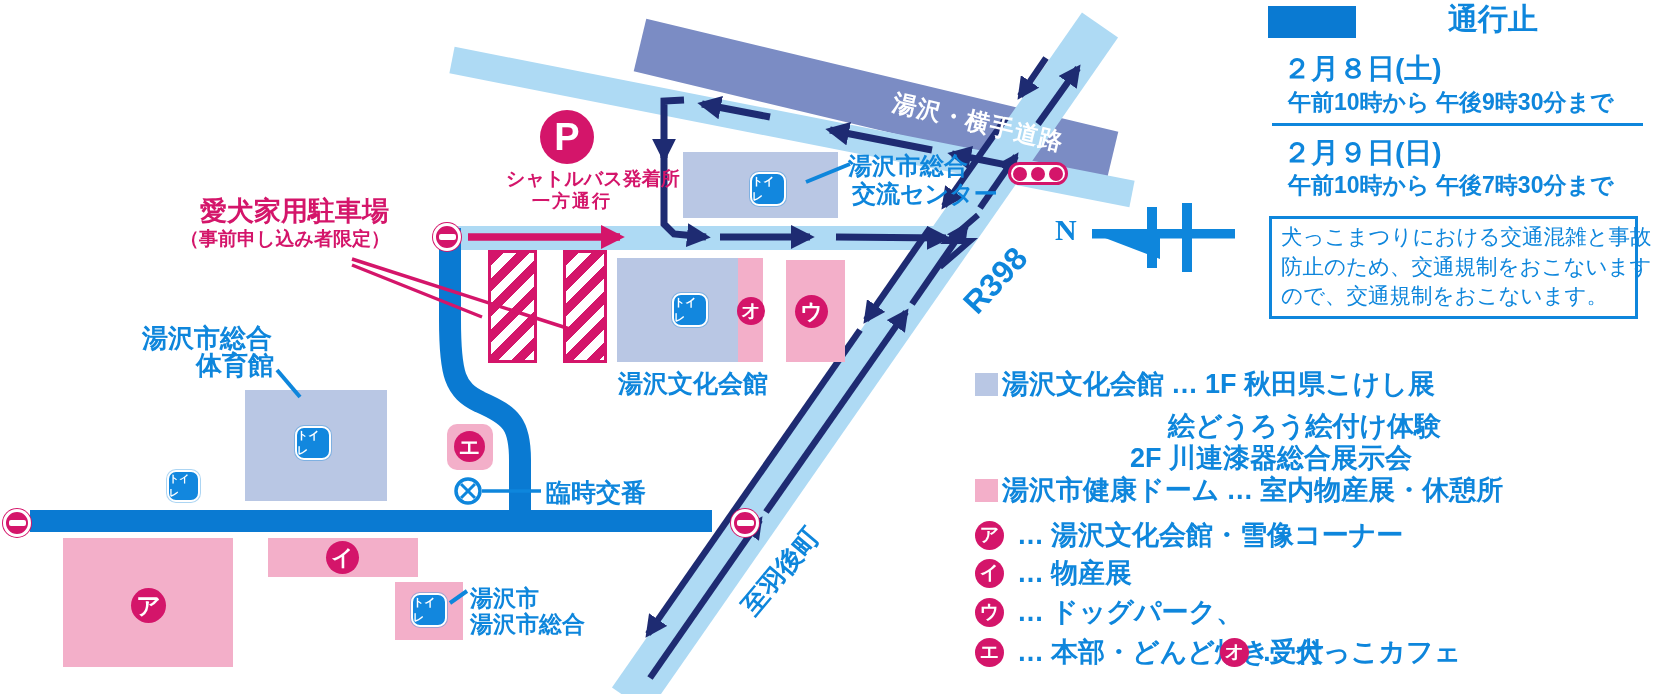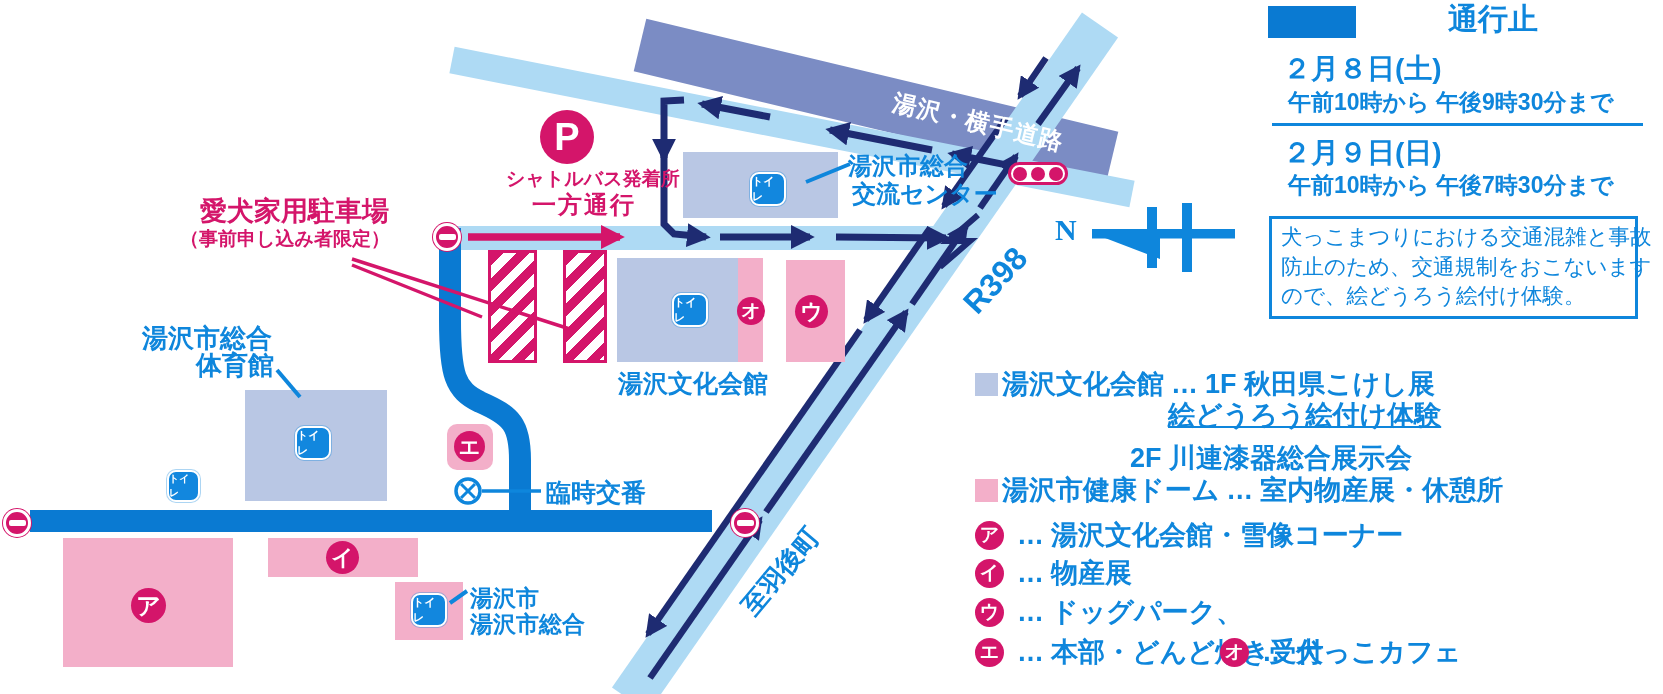--- a/index.html
+++ b/index.html
@@ -192,21 +192,21 @@
     </div>
 
 
   <div class="abs crimson nowrap" style="left:200px;top:193px;font-size:27px;">愛犬家用駐車場</div>
   <div class="abs crimson nowrap" style="left:180px;top:226px;font-size:19px;">（事前申し込み者限定）</div>
 
   <div class="badge" style="left:540px;top:110px;width:54px;height:54px;font-size:38px;">
       <span>P</span>
     </div>
   <div class="abs crimson nowrap" style="left:506px;top:166px;font-size:19px;">シャトルバス発着所</div>
-  <div class="abs crimson nowrap" style="left:532px;top:189px;font-size:24px;letter-spacing:2px;">一方通行</div>
+  <div class="abs crimson nowrap" style="left:532px;top:189px;font-size:18px;letter-spacing:2px;">一方通行</div>
 
   <div class="abs white-label nowrap" style="left:893px;top:86px;font-size:24px;transform:rotate(13.5deg);transform-origin:0 50%;letter-spacing:1px;">湯沢・横手道路</div>
   <div class="abs blue nowrap" style="left:956px;top:296px;font-size:32px;transform:rotate(-47deg);transform-origin:0 0;">R398</div>
   <div class="abs blue nowrap" style="left:734px;top:600px;font-size:26px;transform:rotate(-50deg);transform-origin:0 0;">至羽後町</div>
 
   <div class="abs blue nowrap" style="left:848px;top:150px;font-size:24px;">湯沢市総合</div>
   <div class="abs blue nowrap" style="left:852px;top:178px;font-size:24px;">交流センター</div>
   <div class="abs blue nowrap" style="left:618px;top:367px;font-size:25px;">湯沢文化会館</div>
   <div class="abs blue nowrap" style="left:142px;top:321px;font-size:26px;">湯沢市総合</div>
   <div class="abs blue nowrap" style="left:196px;top:348px;font-size:26px;">体育館</div>
@@ -218,30 +218,30 @@
   <div class="abs closure-swatch"></div>
   <div class="abs blue nowrap" style="left:1448px;top:-1px;font-size:30px;font-family:Liberation Mono, monospace;">通行止</div>
   <div class="abs blue nowrap" style="left:1283px;top:50px;font-size:28px;">２月８日(土)</div>
   <div class="abs blue nowrap" style="left:1288px;top:87px;font-size:23px;">午前10時から 午後9時30分まで</div>
   <div class="abs" style="left:1272px;top:123px;width:371px;height:3px;background:#0e86dc;"></div>
   <div class="abs blue nowrap" style="left:1283px;top:134px;font-size:28px;">２月９日(日)</div>
   <div class="abs blue nowrap" style="left:1288px;top:170px;font-size:23px;">午前10時から 午後7時30分まで</div>
   <div class="abs notice-box">
     <div>犬っこまつりにおける交通混雑と事故</div>
     <div>防止のため、交通規制をおこないます</div>
-    <div>ので、絵どうろう絵付け体験。</div>
+    <div>ので、交通規制をおこないます。</div>
   </div>
 
   <div class="leg-row" style="left:975px;top:366px;">
     <span class="sw" style="background:#b9c7e4;"></span>
     <span class="t">湯沢文化会館</span>
     <span class="sep">…</span>
     <span class="t">1F 秋田県こけし展</span>
   </div>
-  <div class="lline" style="left:1168px;top:397px;text-decoration:underline;">絵どうろう絵付け体験</div>
+  <div class="lline" style="left:1168px;top:408px;">絵どうろう絵付け体験</div>
   <div class="lline" style="left:1130px;top:440px;">2F 川連漆器総合展示会</div>
 
   <div class="leg-row" style="left:975px;top:472px;">
     <span class="sw" style="background:#f3afc9;"></span>
     <span class="t">湯沢市健康ドーム</span>
     <span class="sep">…</span>
     <span class="t">室内物産展・休憩所</span>
   </div>
 
   <div class="leg-row" style="left:975px;top:517px;">

